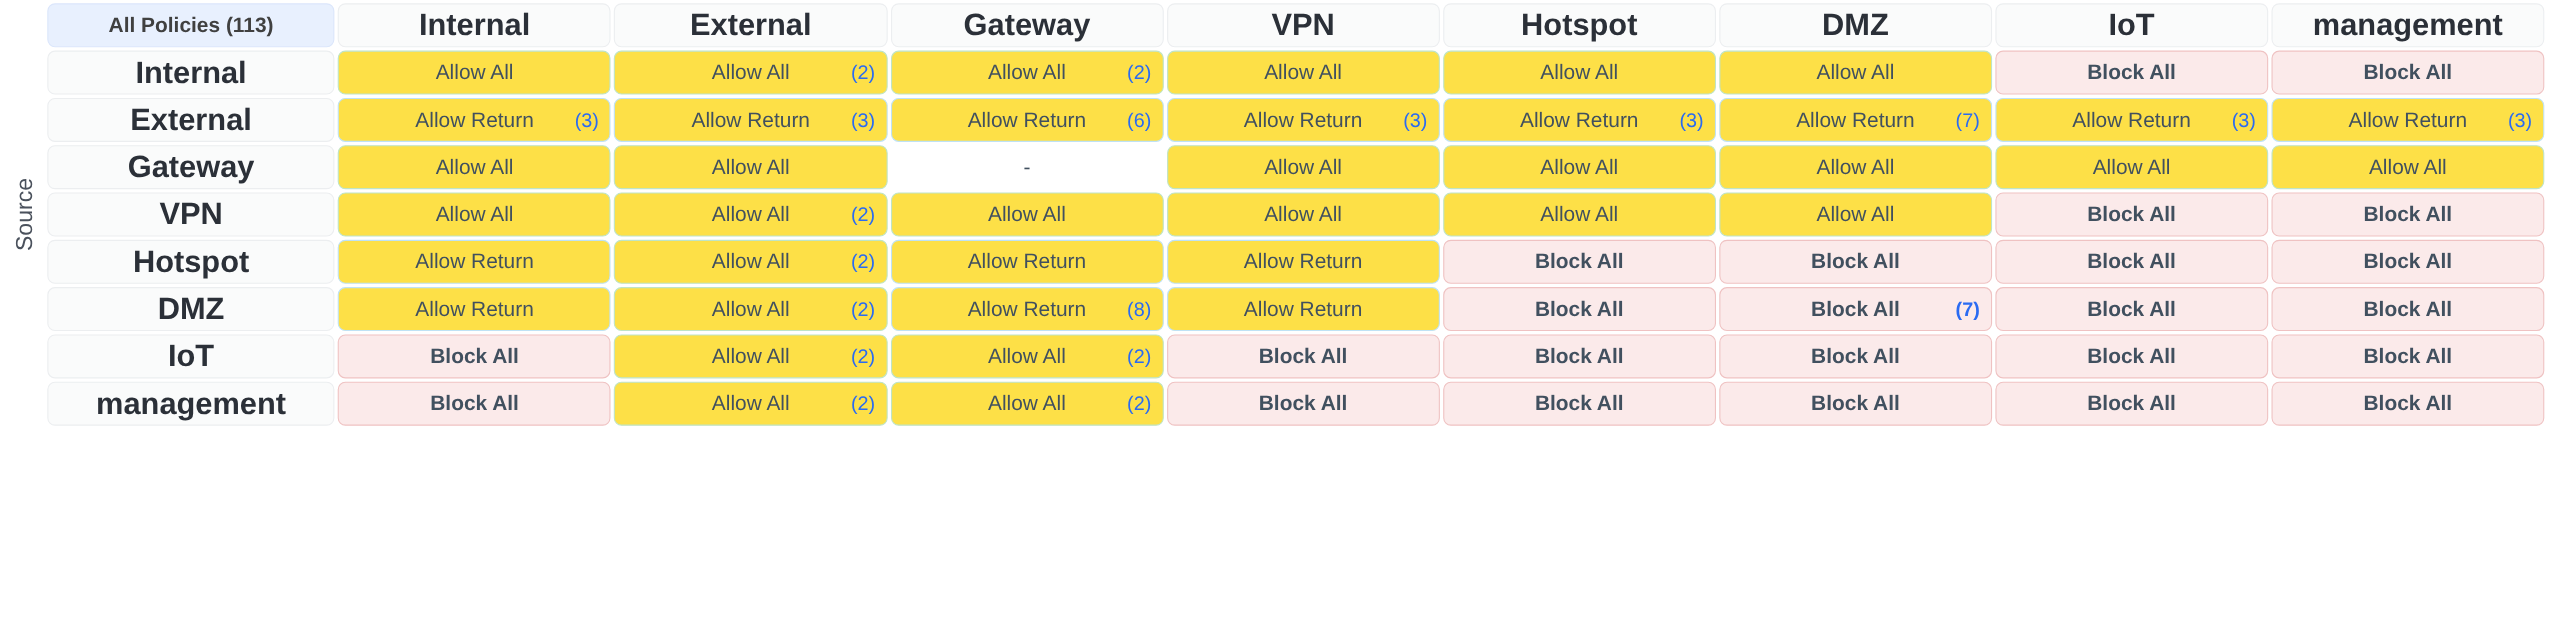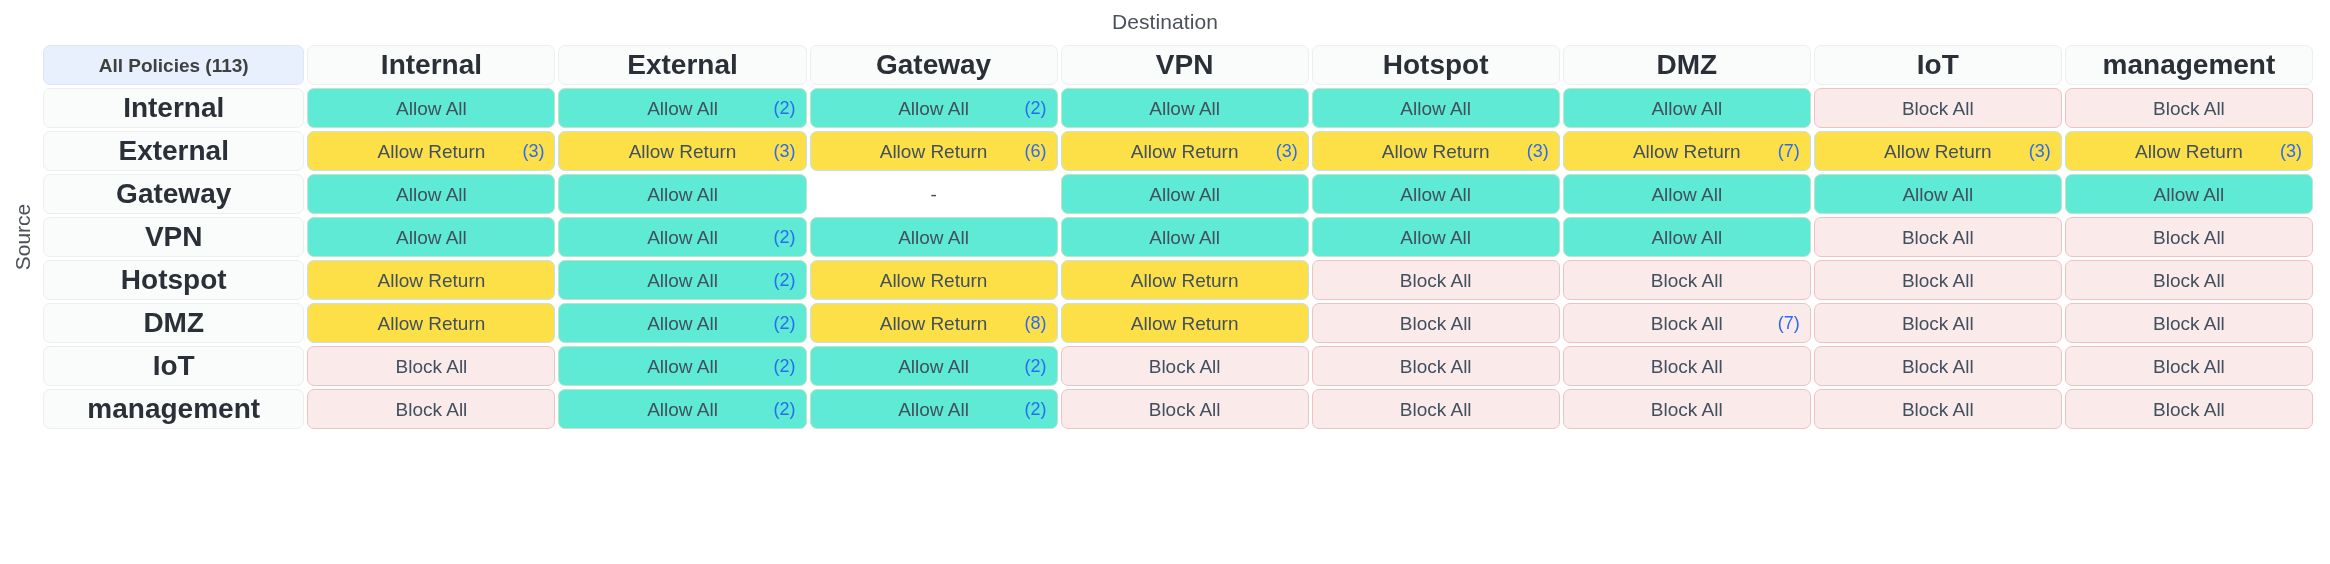--- a/index.html
+++ b/index.html
@@ -80,33 +80,34 @@
   }
   
   .cell.head {
     background: #fafbfb;
     border-color: #eceef0;
     color: #2b3038;
     font-size: 28px;
   }
   
   .cell.allow {
-    background: #5eead4;
+    background: #fde047;
     border-color: #bfe4c6;
     color: #41505f;
   }
   .cell.ret {
     background: #fde047;
     border-color: #bfe2f5;
     color: #41505f;
   }
   .cell.block {
     background: #fbeaea;
     border-color: #efc2c2;
     color: #41505f;
+    font-weight: bold;
   }
   .cell.empty {
     background: #ffffff;
     border-color: #ffffff;
     color: #41505f;
   }
   .cell-inner {
     display: flex;
     align-items: center;
     justify-content: center;
@@ -121,21 +122,20 @@
     position: absolute;
     right: 2px;
   }
   .cell.empty .cell-inner { justify-content: center; }
 </style>
 </head>
 <body>
 
 <div id="app">
 
-  <div class="dest-title">Destination</div>
 
   <div class="matrix-wrap">
     <div class="source-axis">
       <span>Source</span>
     </div>
 
     <table class="matrix">
       <colgroup>
         <col class="rowhead-col">
         <col class="data-col">

